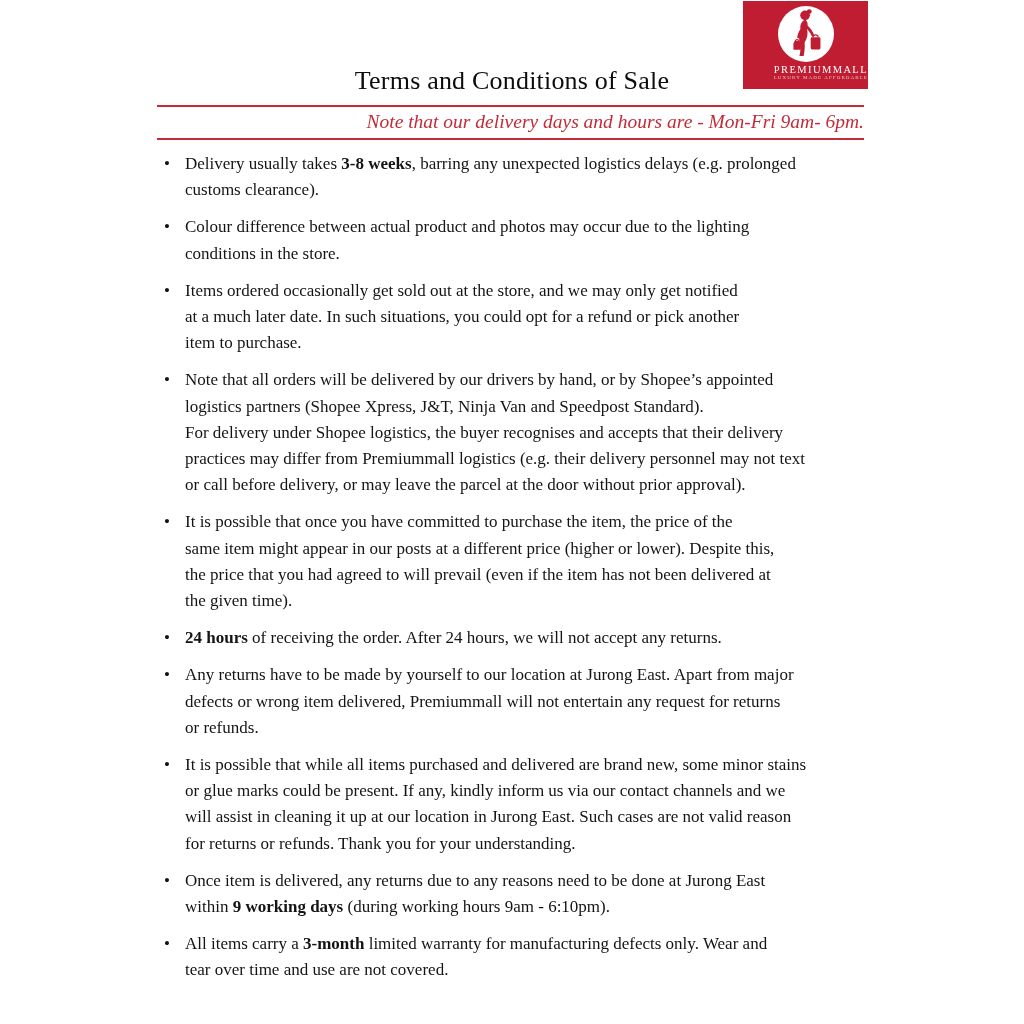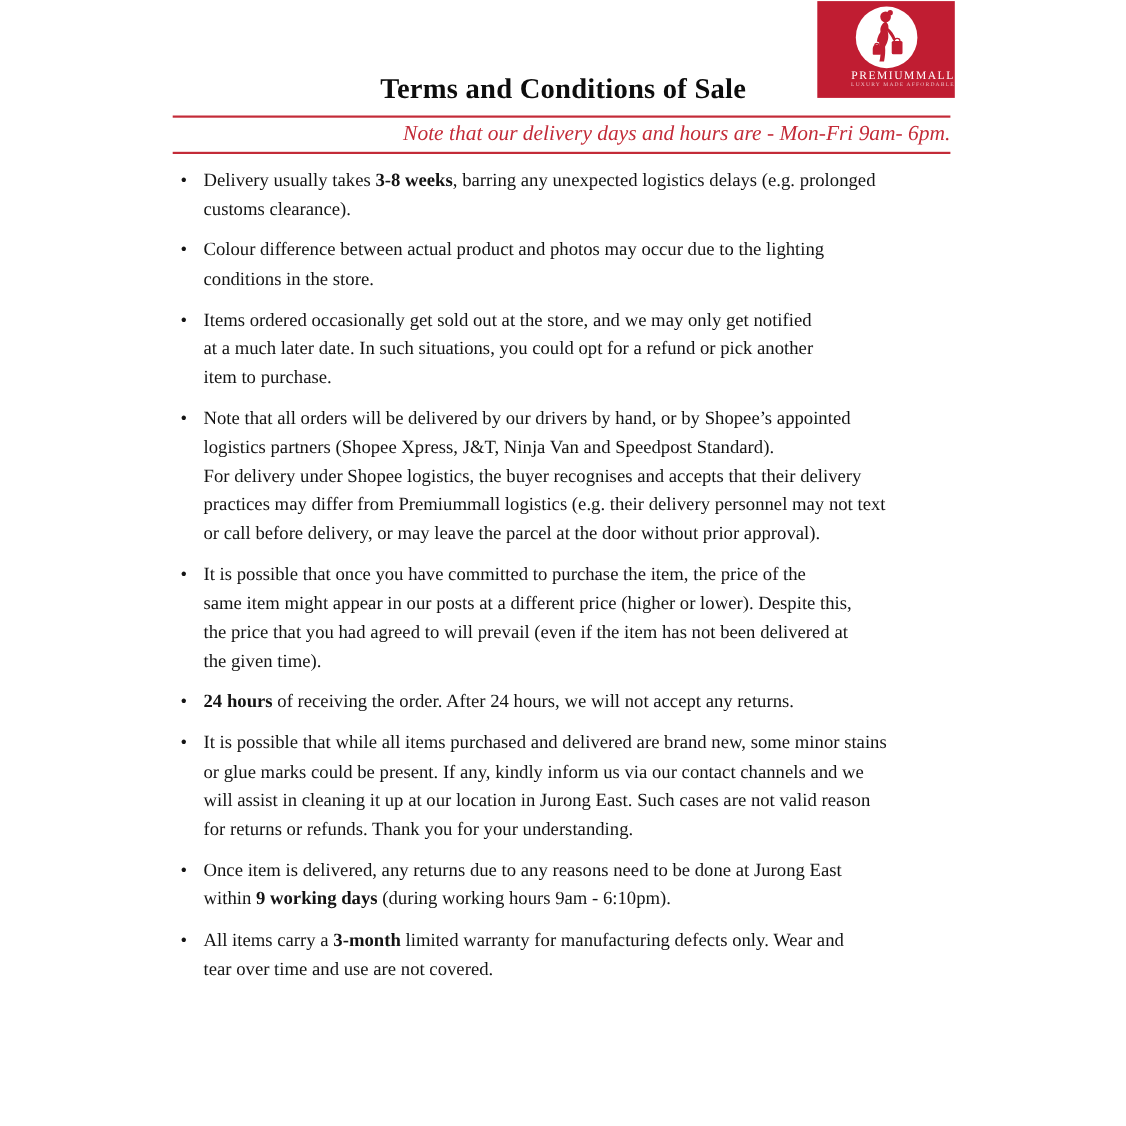--- a/index.html
+++ b/index.html
@@ -52,21 +52,21 @@
   
   .content{
     position:absolute;
     left:157px;top:0;
     width:710px;
   }
   h1.title{
     margin-top:66px;
     text-align:center;
     font-size:26px;
-    font-weight:bold;
+    font-weight:normal;
     color:#0d0d0d;
     letter-spacing:.2px;
   }
   .note{
     margin-top:9px;
     border-top:2px solid var(--red);
     border-bottom:2px solid var(--red);
     width:707px;
     padding:4px 0 5px 0;
     text-align:right;
@@ -134,20 +134,23 @@
         <li><span>Note that all orders will be delivered by our drivers by hand, or by Shopee’s appointed
 logistics partners (Shopee Xpress, J&amp;T, Ninja Van and Speedpost Standard).
 For delivery under Shopee logistics, the buyer recognises and accepts that their delivery
 practices may differ from Premiummall logistics (e.g. their delivery personnel may not text
 or call before delivery, or may leave the parcel at the door without prior approval).</span></li>
         <li><span>It is possible that once you have committed to purchase the item, the price of the
 same item might appear in our posts at a different price (higher or lower). Despite this,
 the price that you had agreed to will prevail (even if the item has not been delivered at
 the given time).</span></li>
         <li><b>24 hours</b><span> of receiving the order. After 24 hours, we will not accept any returns.</span></li>
+        <li><span>Any returns have to be made by yourself to our location at Jurong East. Apart from major
+defects or wrong item delivered, Premiummall will not entertain any request for returns
+or refunds.</span></li>
         <li><span>It is possible that while all items purchased and delivered are brand new, some minor stains
 or glue marks could be present. If any, kindly inform us via our contact channels and we
 will assist in cleaning it up at our location in Jurong East. Such cases are not valid reason
 for returns or refunds. Thank you for your understanding.</span></li>
         <li><span>Once item is delivered, any returns due to any reasons need to be done at Jurong East
 within </span><b>9 working days</b><span> (during working hours 9am - 6:10pm).</span></li>
         <li><span>All items carry a </span><b>3-month</b><span> limited warranty for manufacturing defects only. Wear and
 tear over time and use are not covered.</span></li>
       </ul>
   </div>

